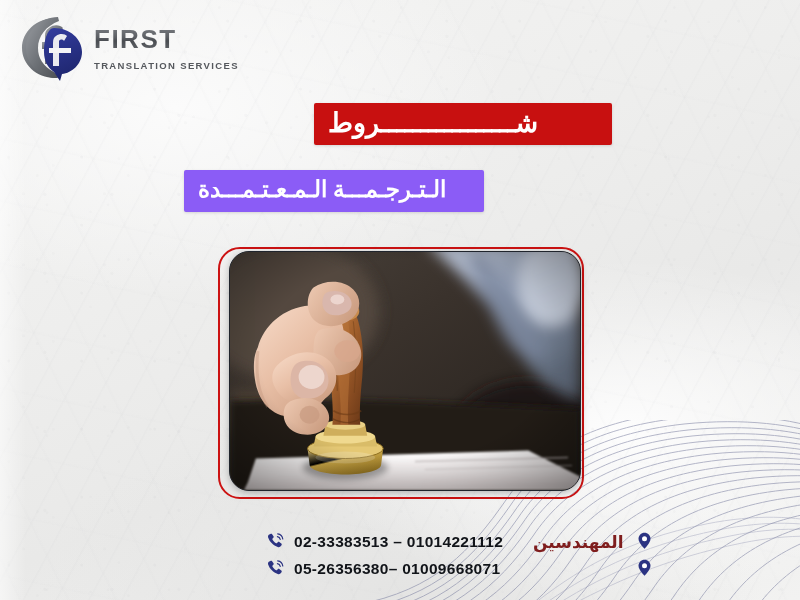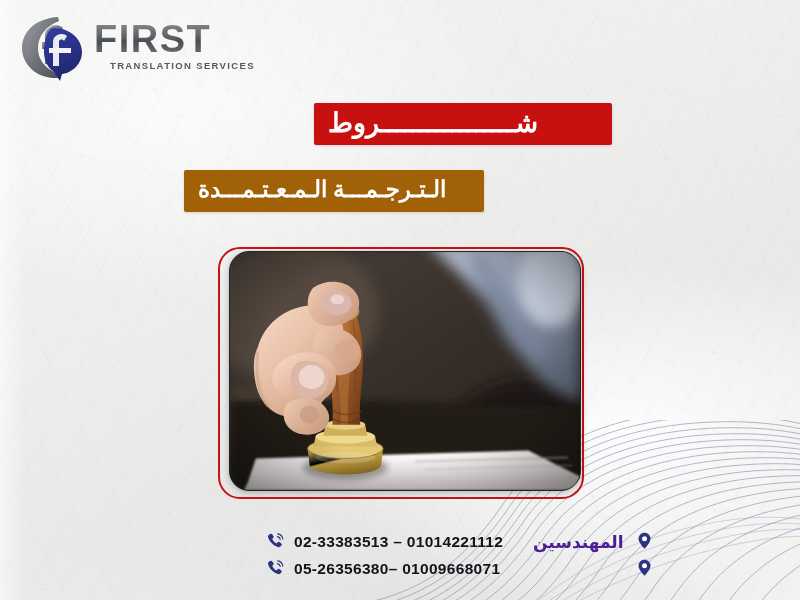--- a/index.html
+++ b/index.html
@@ -90,39 +90,38 @@
   .logo {
     position: absolute;
     left: 18px;
     top: 12px;
     width: 210px;
     height: 72px;
   }
   .logo-mark { position: absolute; left: 0; top: 2px; width: 72px; height: 68px; }
   .logo-word { position: absolute; left: 76px; top: 8px; width: 134px; }
   .logo-first {
-    font-size: 38px;
+    font-size: 26px;
     font-weight: bold;
     letter-spacing: 1.5px;
     line-height: 38px;
     background: linear-gradient(180deg, #8c8f94 0%, #5d6065 45%, #4a4d52 55%, #72757a 100%);
     -webkit-background-clip: text;
     background-clip: text;
     color: transparent;
     font-family: "Liberation Sans", sans-serif;
   }
   .logo-sub {
     font-size: 9.5px;
     font-weight: bold;
     letter-spacing: 1.35px;
     color: #55585d;
     margin-top: 2px;
     white-space: nowrap;
     font-family: "Liberation Sans", sans-serif;
-    margin-left: 16px;
   }
 
   
   .banner {
     position: absolute;
     display: flex;
     align-items: center;
     justify-content: flex-end;
     direction: rtl;
     color: #ffffff;
@@ -140,21 +139,21 @@
     background: #c81010;
     font-size: 27px;
     padding: 0 16px 3px 14px;
     box-shadow: 0 1px 3px rgba(0,0,0,.13);
   }
   .banner-blue {
     left: 184px;
     top: 170px;
     width: 300px;
     height: 42px;
-    background: #a16207;
+    background: #8b5cf6;
     font-size: 23px;
     letter-spacing: .5px;
     padding: 0 16px 3px 14px;
     box-shadow: 0 1px 3px rgba(0,0,0,.13);
   }
 
   
   .photo-wrap {
     position: absolute;
     left: 218px;
@@ -235,21 +234,21 @@
   .loc-row {
     display: flex;
     align-items: center;
     height: 27px;
     direction: rtl;
   }
   .loc-row .ico { width: 17px; height: 20px; flex: 0 0 auto; }
   .loc-text {
     font-size: 17px;
     font-weight: bold;
-    color: #4c1d95;
+    color: #7f1d1d;
     white-space: nowrap;
     padding-right: 12px;
     direction: rtl;
     font-family: "DejaVu Sans", "Liberation Sans", sans-serif;
   }
 </style>
 </head>
 <body>
 
 <div id="poster">

